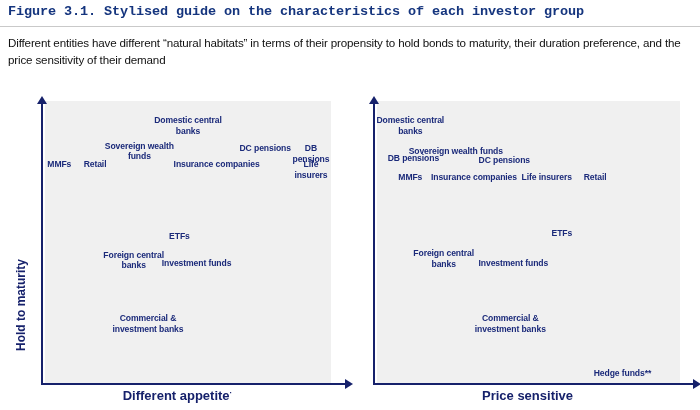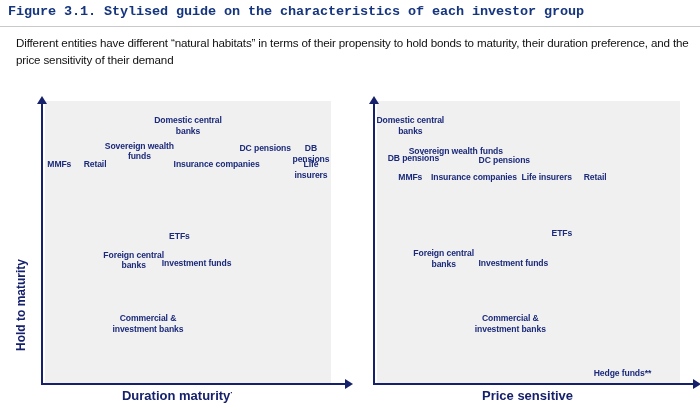--- a/index.html
+++ b/index.html
@@ -33,21 +33,21 @@
   #title-rule {
     position: absolute;
     left: 0px;
     top: 26px;
     width: 700px;
     height: 1px;
     background: #c9c9c9;
   }
   #fig-subtitle {
     position: absolute;
-    left: 16px;
+    left: 8px;
     top: 34px;
     width: 680px;
     font-size: 11.6px;
     font-weight: normal;
     color: #111111;
     line-height: 17px;
     letter-spacing: -0.15px;
   }
 
   
@@ -150,21 +150,21 @@
 <div id="title-rule"></div>
 <div id="fig-subtitle">Different entities have different “natural habitats” in terms of their propensity to hold bonds to maturity, their duration preference, and the price sensitivity of their demand</div>
 
 <div class="panel" id="panel-left">
   <div class="plot-area"></div>
   <div class="axis-y"></div>
   <div class="axis-x"></div>
   <div class="arrow-up"></div>
   <div class="arrow-right"></div>
   <div class="axis-title-y">Hold to maturity</div>
-  <div class="axis-title-x"><span>Duration maturity</span><span class="fn-mark">·</span></div>
+  <div class="axis-title-x"><span>Different appetite</span><span class="fn-mark">·</span></div>
   <div class="labels-layer">
       <div class="lbl" style="left: 59.3px; top: 63.015px;">MMFs</div>
       <div class="lbl" style="left: 95.05px; top: 63.015px;">Retail</div>
       <div class="lbl" style="left: 139.38px; top: 44.62px;">Sovereign wealth
 funds</div>
       <div class="lbl" style="left: 188px; top: 19.15px;">Domestic central
 banks</div>
       <div class="lbl" style="left: 216.6px; top: 63.015px;">Insurance companies</div>
       <div class="lbl" style="left: 265.22px; top: 47.45px;">DC pensions</div>
       <div class="lbl" style="left: 310.98px; top: 47.45px;">DB pensions</div>

